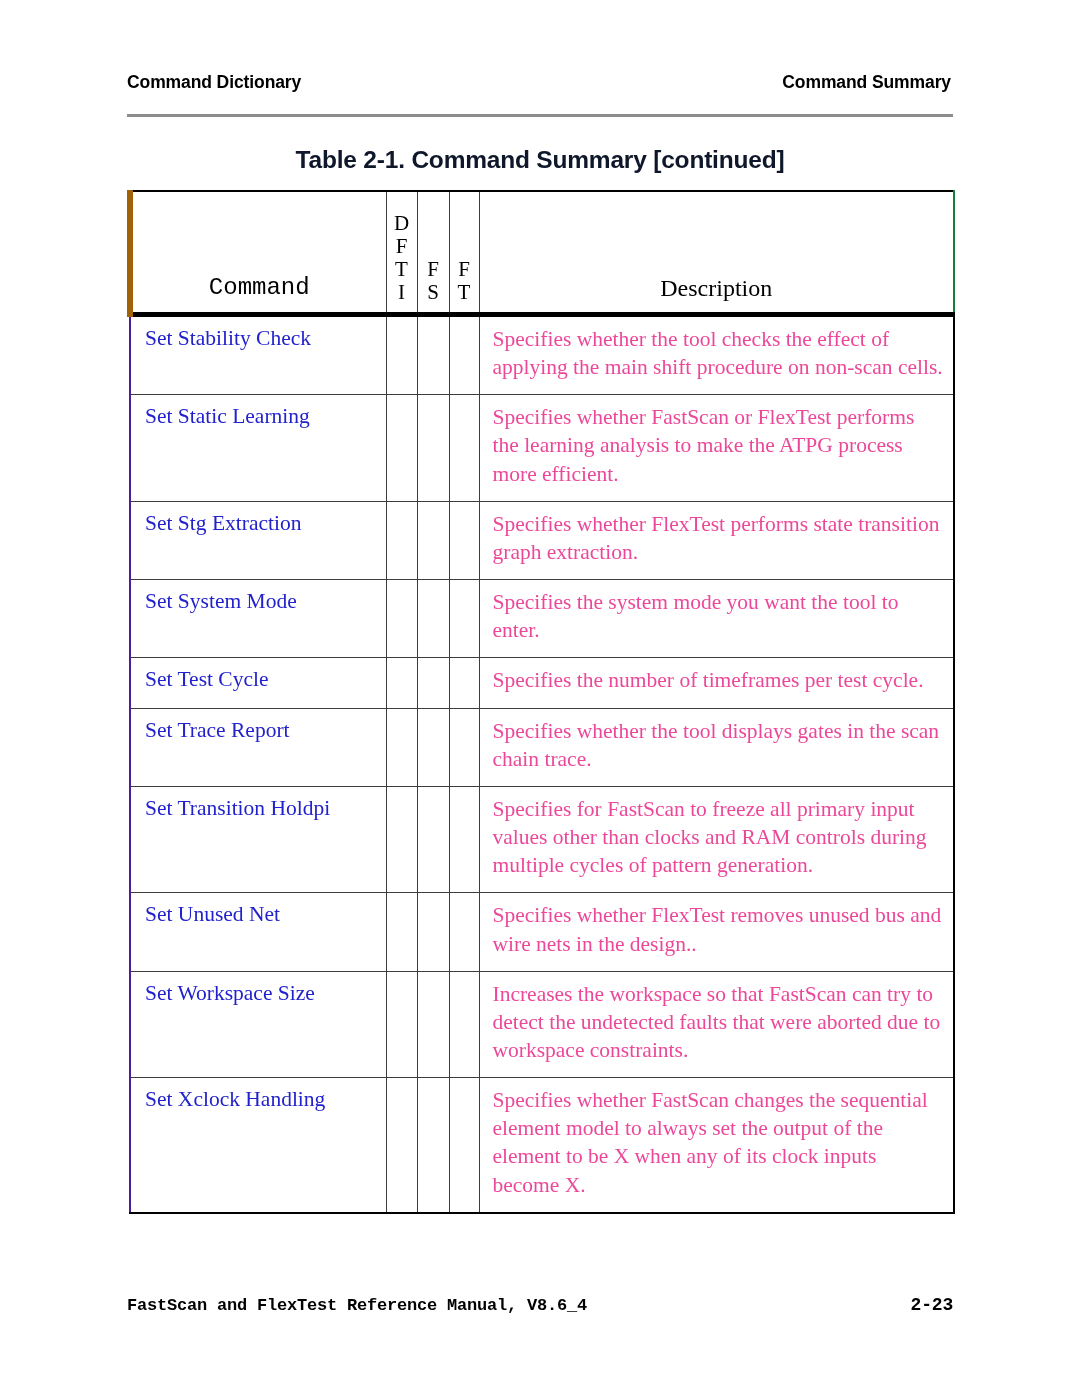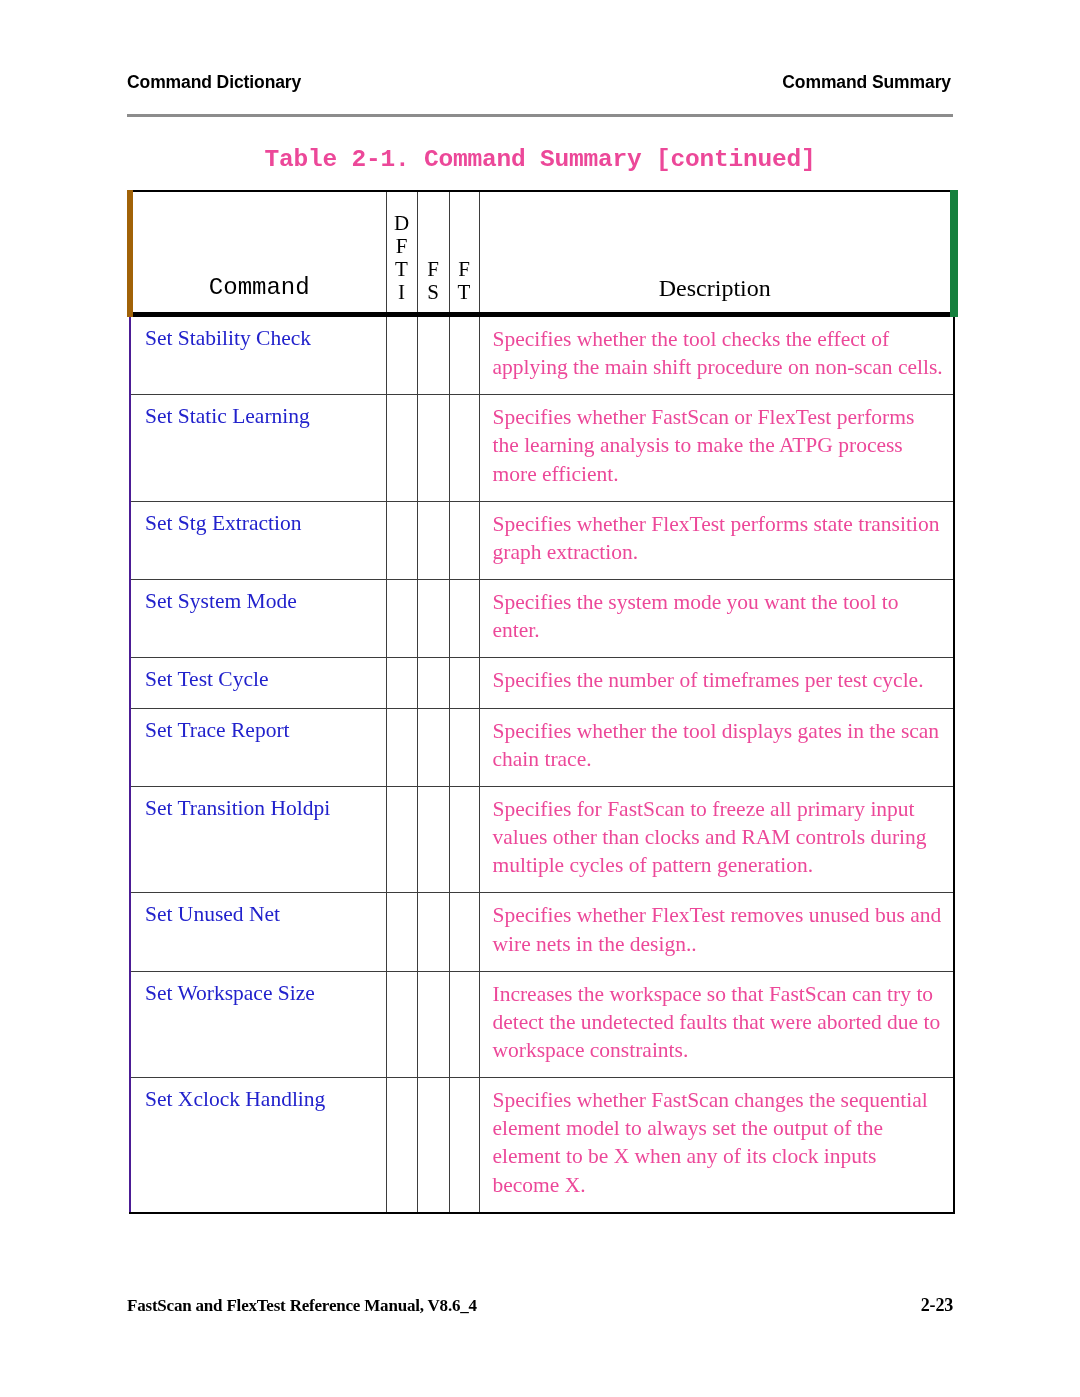--- a/index.html
+++ b/index.html
@@ -51,25 +51,25 @@
     background: #8c8c8c;
   }
 
   
   .table-title {
     position: absolute;
     left: 0;
     top: 146px;
     width: 1080px;
     text-align: center;
-    font-family: Liberation Mono, monospace;
+    font-family: Liberation Sans, sans-serif;
     font-weight: bold;
     font-size: 24.5px;
     letter-spacing: -0.2px;
-    color: #ec4899;
+    color: #0f172a;
   }
 
   
   .tbl-wrap {
     position: absolute;
     left: 127px;
     top: 190px;
     width: 824px;
   }
   table.cmd-table {
@@ -90,21 +90,21 @@
     border: 1px solid #3d3d3d;
     vertical-align: top;
     padding: 0;
     background: #fff;
   }
   table.cmd-table thead th {
     border-top: 2px solid #000;
     border-bottom: 5px solid #000;
   }
   table.cmd-table thead th.hd-first { border-left: 6px solid #a16207; font-family: Liberation Mono, monospace; }
-  table.cmd-table thead th.hd-last  { border-right: 8px solid #15803d; }
+  table.cmd-table thead th.hd-last  { border-right: 2px solid #15803d; }
 
   table.cmd-table tbody td.col-first { border-left: 2px solid #4c1d95; }
   table.cmd-table tbody td.col-last  { border-right: 2px solid #000; }
   table.cmd-table tbody tr:last-child td { border-bottom: 2px solid #000; }
 
   
   .hd-box {
     height: 120px;
     box-sizing: border-box;
     display: flex;
@@ -147,21 +147,21 @@
 
   
   .footer {
     position: absolute;
     left: 127px;
     top: 1295px;
     width: 826px;
     display: flex;
     justify-content: space-between;
     align-items: baseline;
-    font-family: Liberation Serif, serif;
+    font-family: Liberation Mono, monospace;
     font-weight: bold;
     font-size: 17px;
     letter-spacing: -0.2px;
     color: #000;
   }
   .footer .pg { font-size: 18px; }
 </style>
 </head>
 <body>
 

